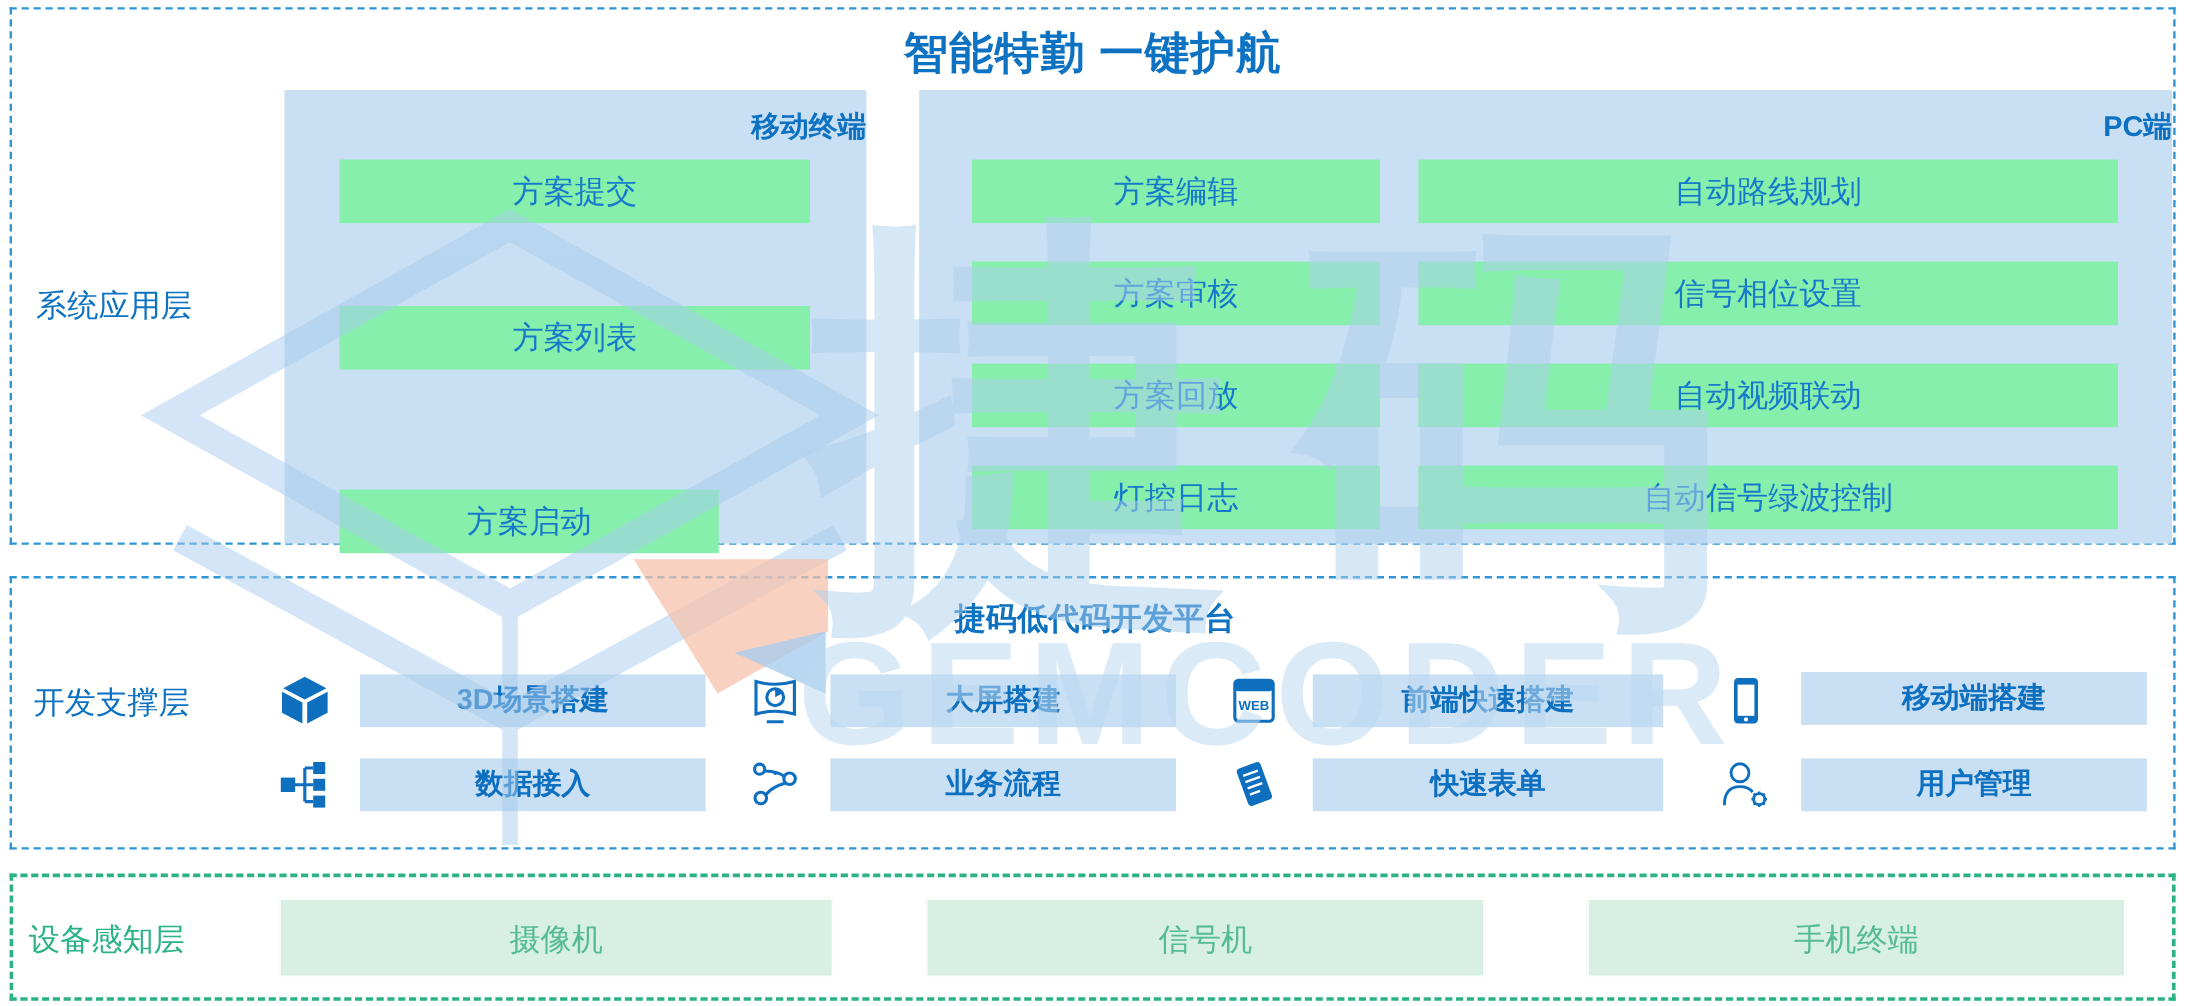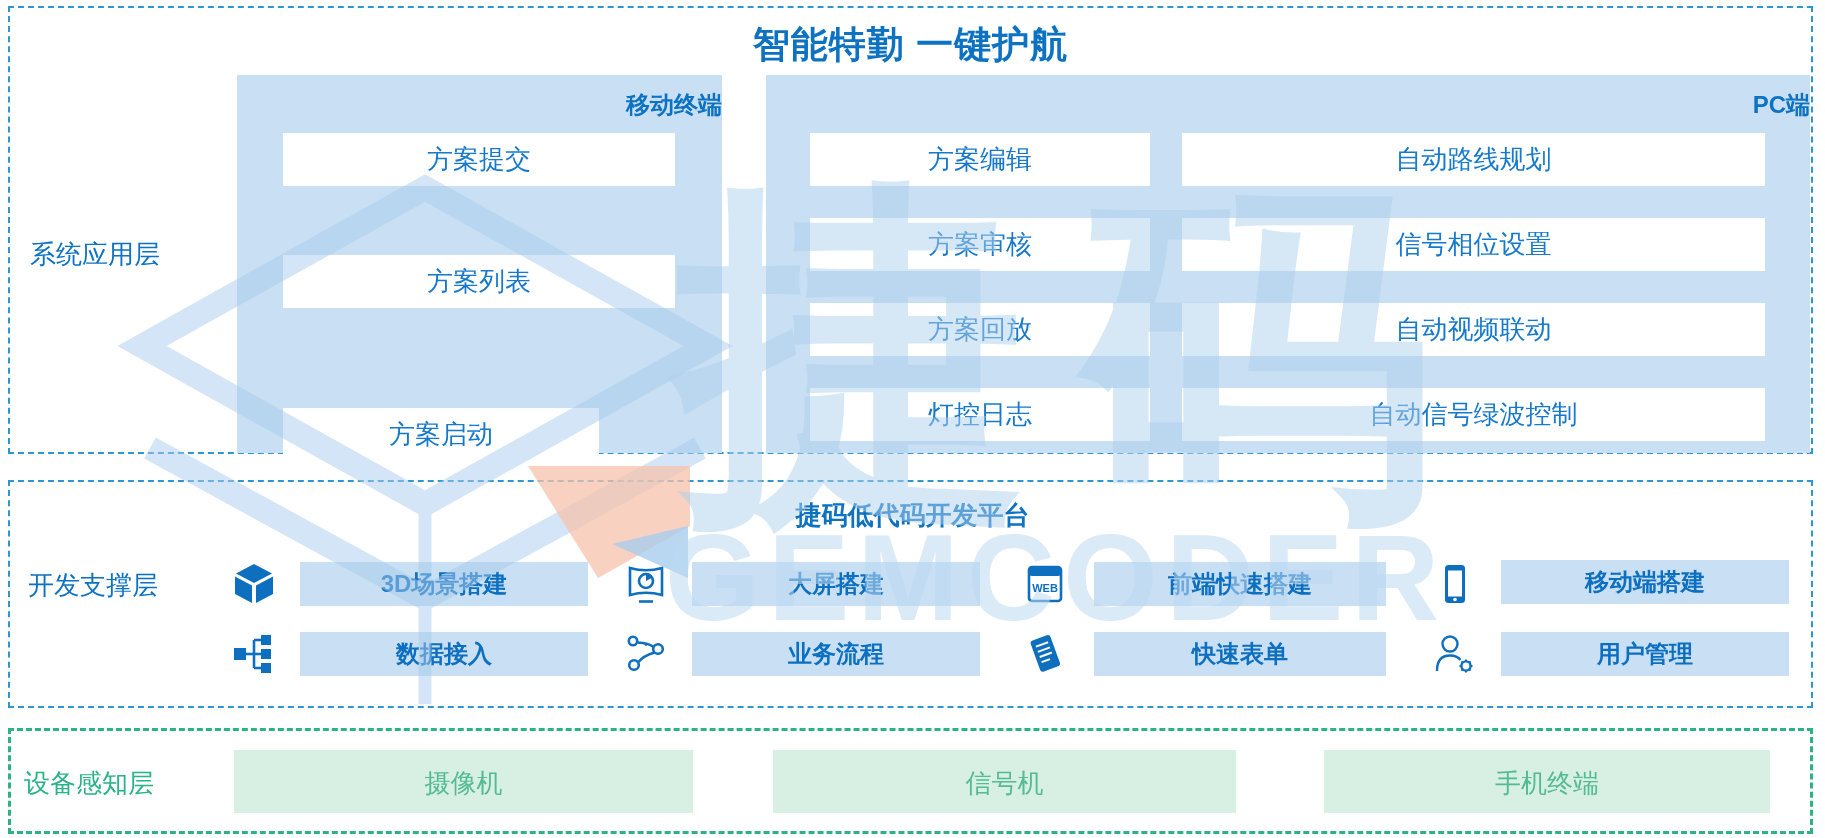--- a/index.html
+++ b/index.html
@@ -17,21 +17,21 @@
   .page-title{position:absolute;left:0;top:12px;width:100%;text-align:center;
     font-size:37px;font-weight:800;color:#0d72c2;letter-spacing:1px;}
   .layer-label{position:absolute;font-size:26px;font-weight:normal;color:#0d72c2;white-space:nowrap;}
   .layer-label.green{color:#2bb287;}
   
   .panel{position:absolute;background:#c9dff3;}
   .mobile-panel{left:227px;top:67px;width:485px;height:378px;}
   .pc-panel{left:756px;top:67px;width:1044px;height:378px;}
   .panel-header{position:absolute;top:14px;left:0;width:100%;text-align:right;
     font-size:24px;font-weight:bold;color:#0d72c2;}
-  .wbox{position:absolute;background:#ffffff;height:53px;line-height:53px;text-align:center;
+  .wbox{position:absolute;background:#86efac;height:53px;line-height:53px;text-align:center;
     font-size:26px;color:#1779cb;white-space:nowrap;}
   
   .dev-title{position:absolute;left:0;top:498px;width:100%;text-align:center;
     font-size:26px;font-weight:bold;color:#0d72c2;}
   .dev-box{position:absolute;height:44px;line-height:44px;background:#c9dff3;text-align:center;
     font-size:24px;font-weight:bold;color:#0d6fc0;white-space:nowrap;}
   .dev-icon{position:absolute;width:44px;height:44px;}
   .dev-icon svg{display:block;}
   
   .green-box{position:absolute;top:748px;height:67px;line-height:67px;background:#d8f0e4;

